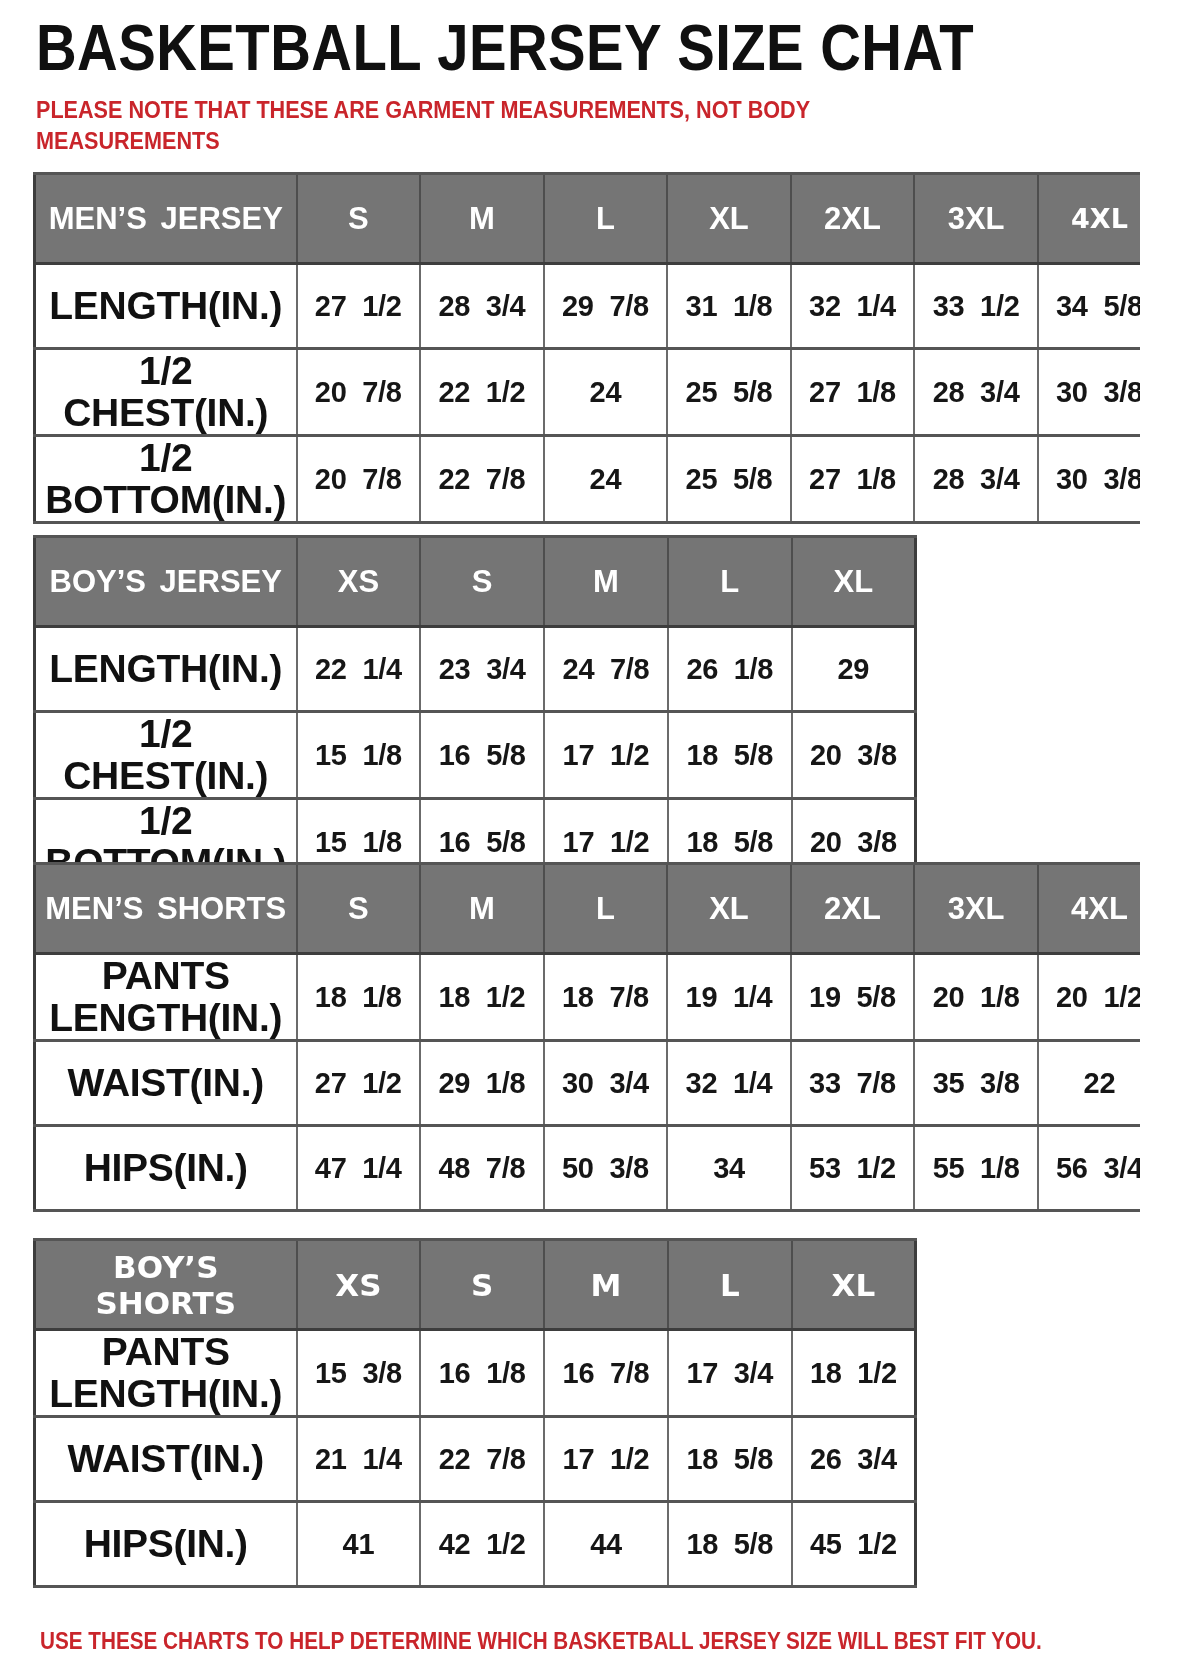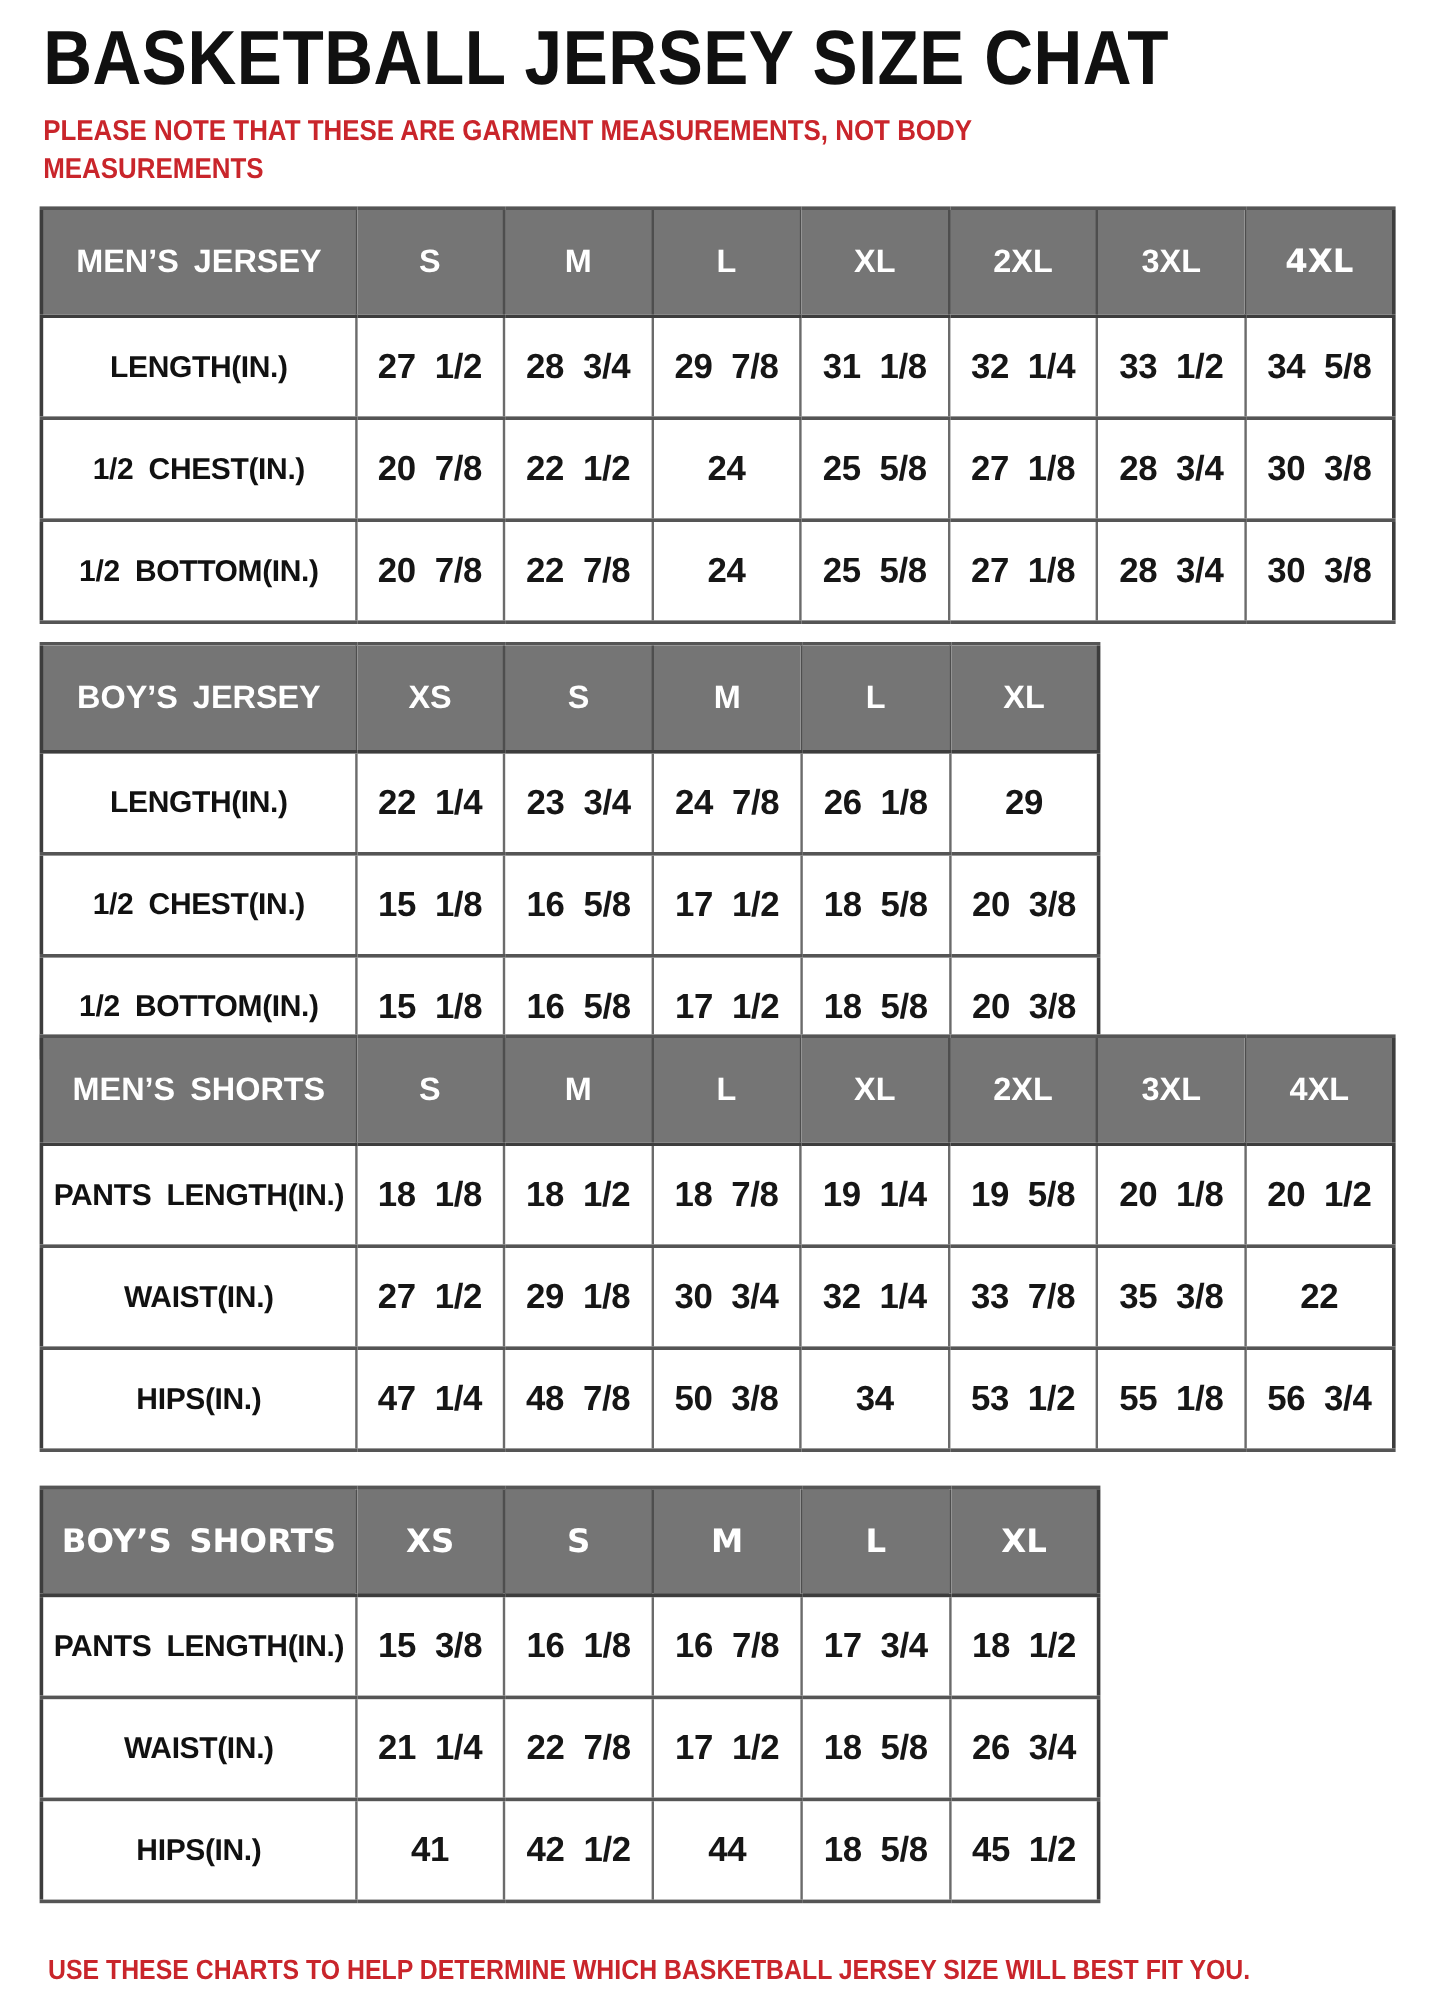--- a/index.html
+++ b/index.html
@@ -1,18 +1,18 @@
 <!DOCTYPE html>
 <html style="--header-bg: #757575; --header-text: #ffffff; --note-red: #c9252b; --border-dark: #3d3d3d; --border-mid: #555555; --border-light: #6b6b6b;"><head>
 <meta charset="utf-8">
 <style>
   html,body { margin:0; padding:0; background:#ffffff; }
   .page {
     position:relative; width:1140px; height:1679px; background:#ffffff;
-    font-family:"Liberation Sans", sans-serif; overflow:hidden;padding-left:28px;
+    font-family:"Liberation Sans", sans-serif; overflow:hidden;
   }
   .page-title {
     position:absolute; left:36px; top:16px;
     font-size:64px; font-weight:bold; color:#101010; line-height:1.0;
     white-space:nowrap; letter-spacing:0.5px;
     transform:scaleX(0.88); transform-origin:left top;
   }
   .note-top {
     position:absolute; left:36px; top:94px; width:905px;
     font-size:24px; font-weight:bold; line-height:1.3;
@@ -41,26 +41,26 @@
     border-right:2px solid var(--border-light,#6b6b6b);
     border-top:3px solid var(--border-mid,#555555);
     border-bottom:3px solid var(--border-mid,#555555);
     text-align:center; vertical-align:middle; padding:0 2px;
     overflow:hidden;
   }
   table.size-table thead tr { height:90px; }
   table.size-table tbody tr { height:85px; }
   table.size-table th {
     background:var(--header-bg,#757575); color:var(--header-text,#ffffff);
-    font-size:27px; font-weight:bold; letter-spacing:0px; word-spacing:5px;
+    font-size:31px; font-weight:bold; letter-spacing:0px; word-spacing:5px;
     border-left-color:#4e4e4e; border-right-color:#4e4e4e;
     border-bottom:3px solid var(--border-dark,#3d3d3d);
   }
   table.size-table td.row-label {
-    font-size:25px; font-weight:bold; color:#111111;
+    font-size:39px; font-weight:bold; color:#111111;
     word-spacing:6px; line-height:1.08; letter-spacing:-0.3px;
   }
   table.size-table td.size-value {
     font-size:29px; font-weight:bold; color:#161616;
     word-spacing:8px; letter-spacing:-0.3px;
   }
   
   [data-table="mens-jersey"] th:last-child { font-family:"DejaVu Sans", sans-serif; font-size:27px; }
   [data-table="boys-shorts"] th { font-family:"DejaVu Sans", sans-serif; font-size:26px; }
   [data-table="boys-shorts"] td.size-value { font-family:Liberation Sans, sans-serif; font-size:27px; }

